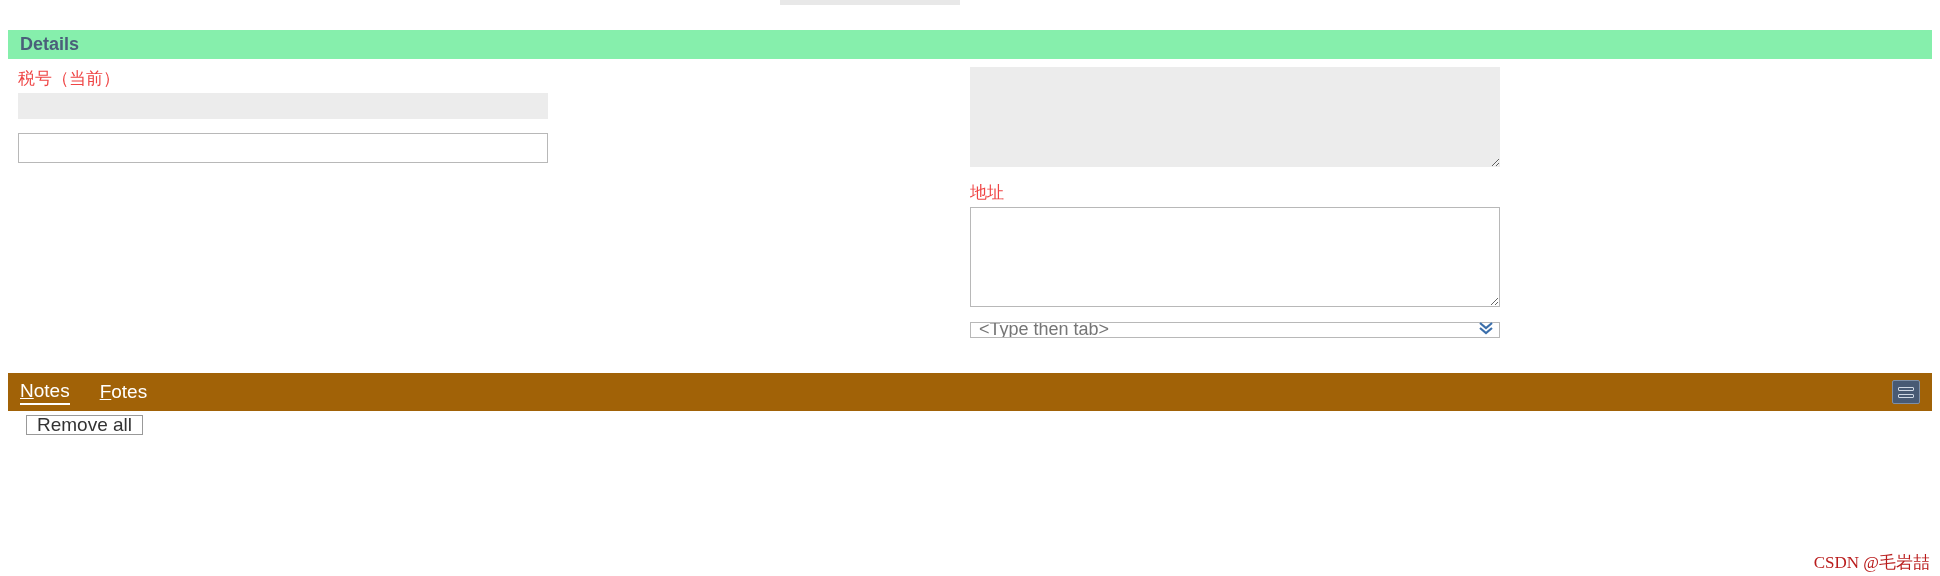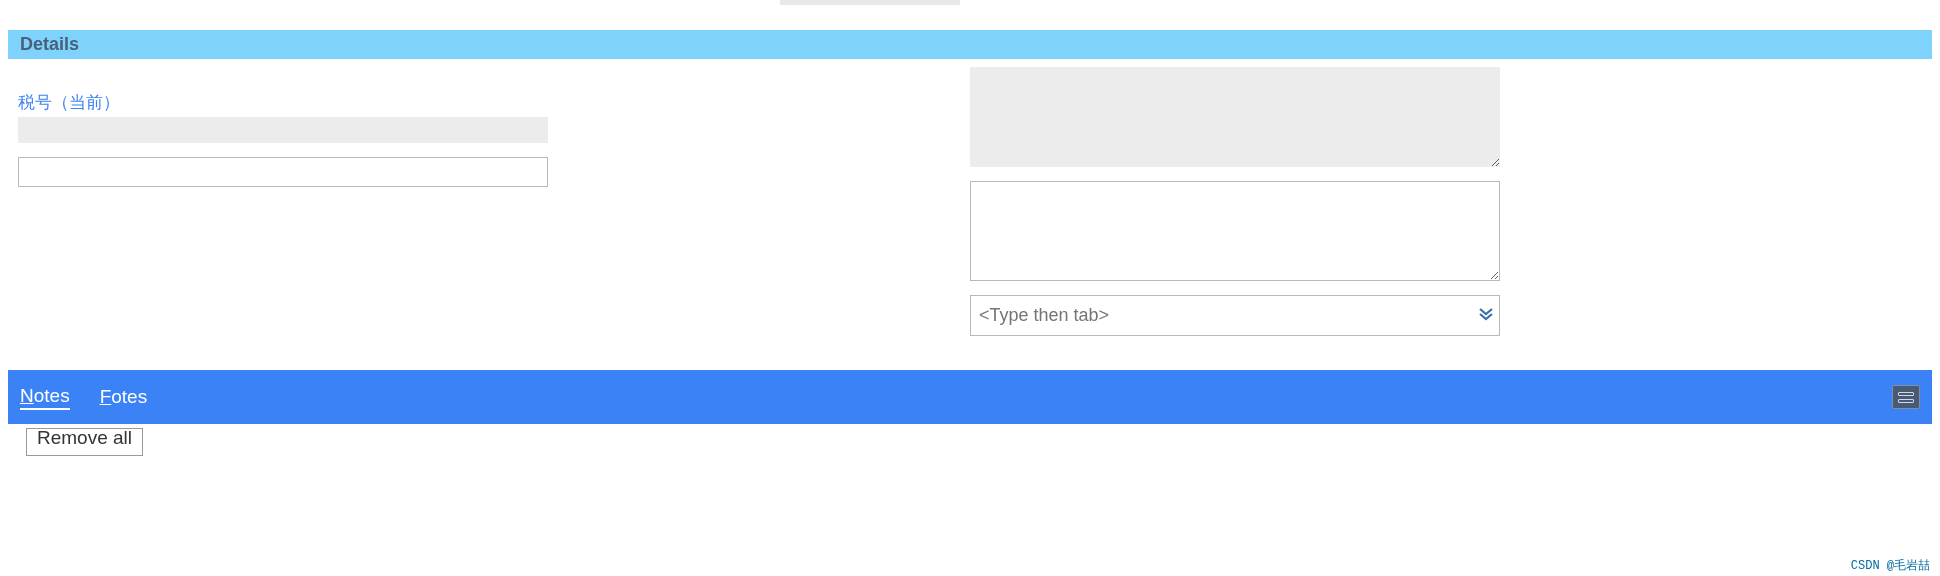--- a/index.html
+++ b/index.html
@@ -23,21 +23,21 @@
     }
     .top-gray-block {
       position: absolute;
       left: 780px;
       top: -5px;
       width: 180px;
       height: 10px;
       background: #e8e8e8;
     }
     .section-header {
-      background: #7dd3fc;
+      background: #86efac;
       color: #4a5f7a;
       font-weight: bold;
       font-size: 18px;
       padding: 4px 12px;
       margin: 0 8px;
     }
     .details-body {
       display: flex;
       padding: 8px 18px 20px 18px;
     }
@@ -47,25 +47,24 @@
     .col-left {
       padding-right: 20px;
     }
     .col-right {
       padding-left: 0px;
     }
     .field {
       margin-bottom: 14px;
     }
     .field-label {
-      color: #3b82f6;
+      color: #ef4444;
       font-size: 17px;
       margin-bottom: 3px;
       display: block;
-      margin-top: 24px;
     }
     .readonly-box {
       background: #ececec;
       border: none;
       height: 26px;
       width: 530px;
     }
     .text-input {
       border: 1px solid #b8b8b8;
       height: 30px;
@@ -91,42 +90,42 @@
       resize: both;
       background: #fff;
       display: block;
     }
     .combo-wrapper {
       position: relative;
       width: 530px;
     }
     .combo-input {
       border: 1px solid #b8b8b8;
-      height: 41px;
+      height: 16px;
       width: 100%;
       padding: 2px 30px 2px 8px;
       font-size: 18px;
       color: #7f1d1d;
       background: #fff;
     }
     .combo-chevrons {
       position: absolute;
       right: 6px;
       top: 50%;
       transform: translateY(-50%);
       color: #3b6fab;
       pointer-events: none;
     }
     .bottom-bar {
-      background: #3b82f6;
+      background: #a16207;
       color: #fff;
       display: flex;
       align-items: center;
       padding: 0 12px;
-      height: 54px;
+      height: 38px;
       margin: 0 8px;
       position: relative;
     }
     .bottom-tab {
       color: #fff;
       font-size: 19px;
       margin-right: 30px;
       cursor: pointer;
       position: relative;
     }
@@ -159,32 +158,32 @@
     }
     .below-bar {
       padding: 4px 0 0 26px;
     }
     .remove-btn {
       border: 1px solid #999;
       background: #fff;
       color: #333;
       font-size: 19px;
       padding: 2px 10px 0 10px;
-      height: 28px;
+      height: 20px;
       overflow: hidden;
       display: inline-block;
       line-height: 14px;
     }
     .watermark {
       position: absolute;
       right: 10px;
       bottom: 2px;
-      color: #0369a1;
-      font-size: 12px;
-      font-family: Liberation Mono, monospace;
+      color: #b91c1c;
+      font-size: 17px;
+      font-family: Liberation Serif, serif;
     }
     .page-wrap {
       position: relative;
       width: 1940px;
       height: 576px;
     }
   </style>
 </head>
 <body>
 
@@ -212,20 +211,21 @@
 
     </div>
 
     <div class="col col-right">
 
       <div class="field">
         <textarea class="readonly-textarea" readonly="" style=""></textarea>
       </div>
 
       <div class="field">
+        <span class="field-label">地址</span>
         <textarea class="textarea-input" style=""></textarea>
       </div>
 
       <div class="field">
         <div class="combo-wrapper">
           <input type="text" class="combo-input" placeholder="&lt;Type then tab&gt;" style="">
           <span class="combo-chevrons">
             <svg width="16" height="16" viewBox="0 0 16 16">
               <path d="M2 3 L8 8 L14 3" fill="none" stroke="#3b6fab" stroke-width="2.2"></path>
               <path d="M2 8 L8 13 L14 8" fill="none" stroke="#3b6fab" stroke-width="2.2"></path>

